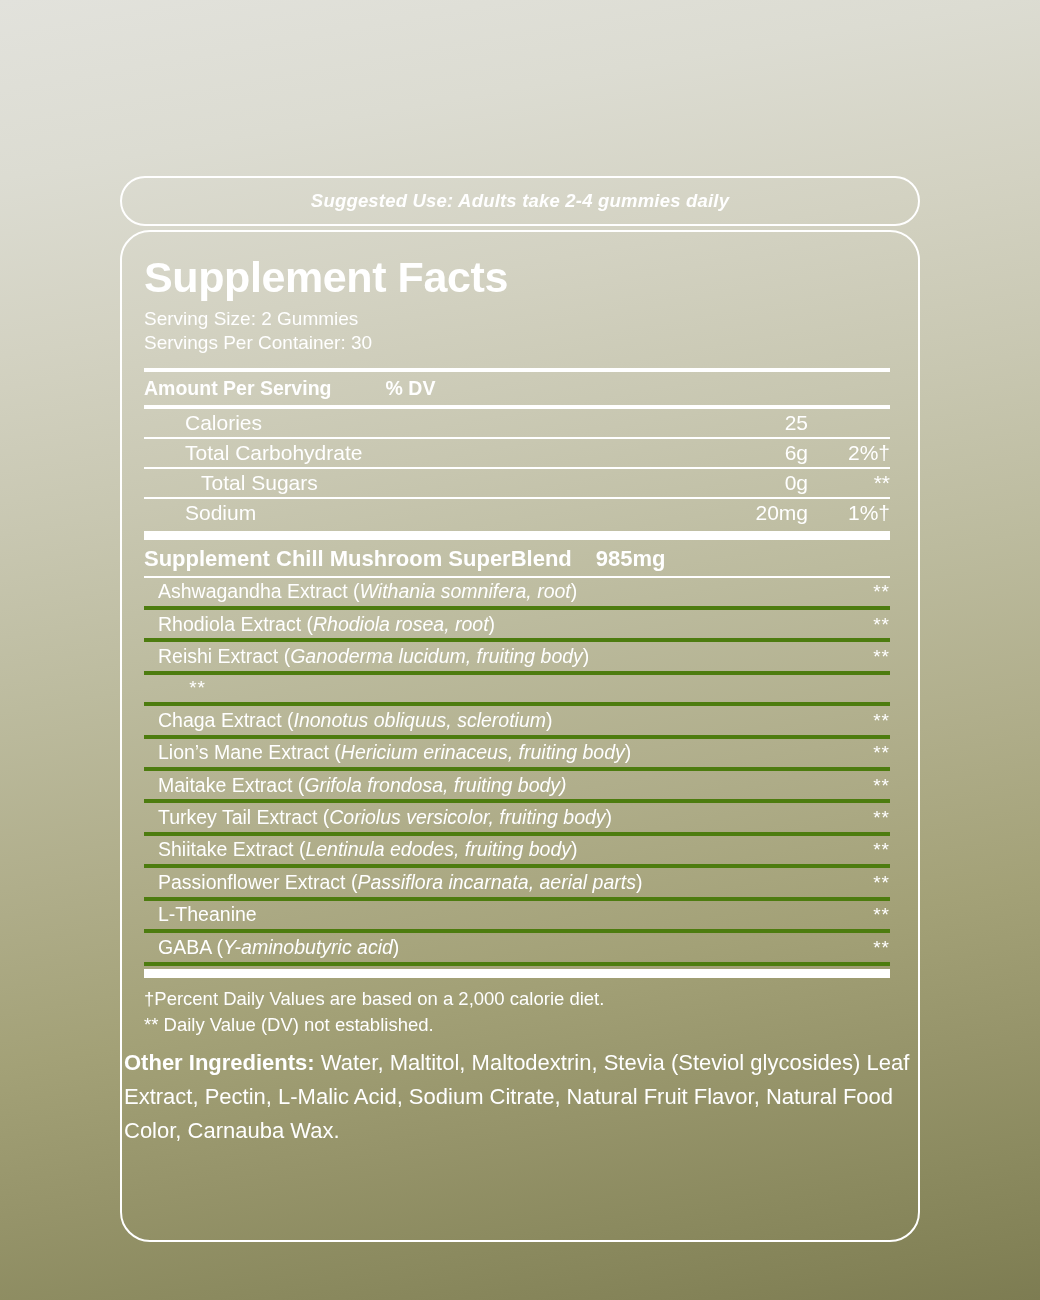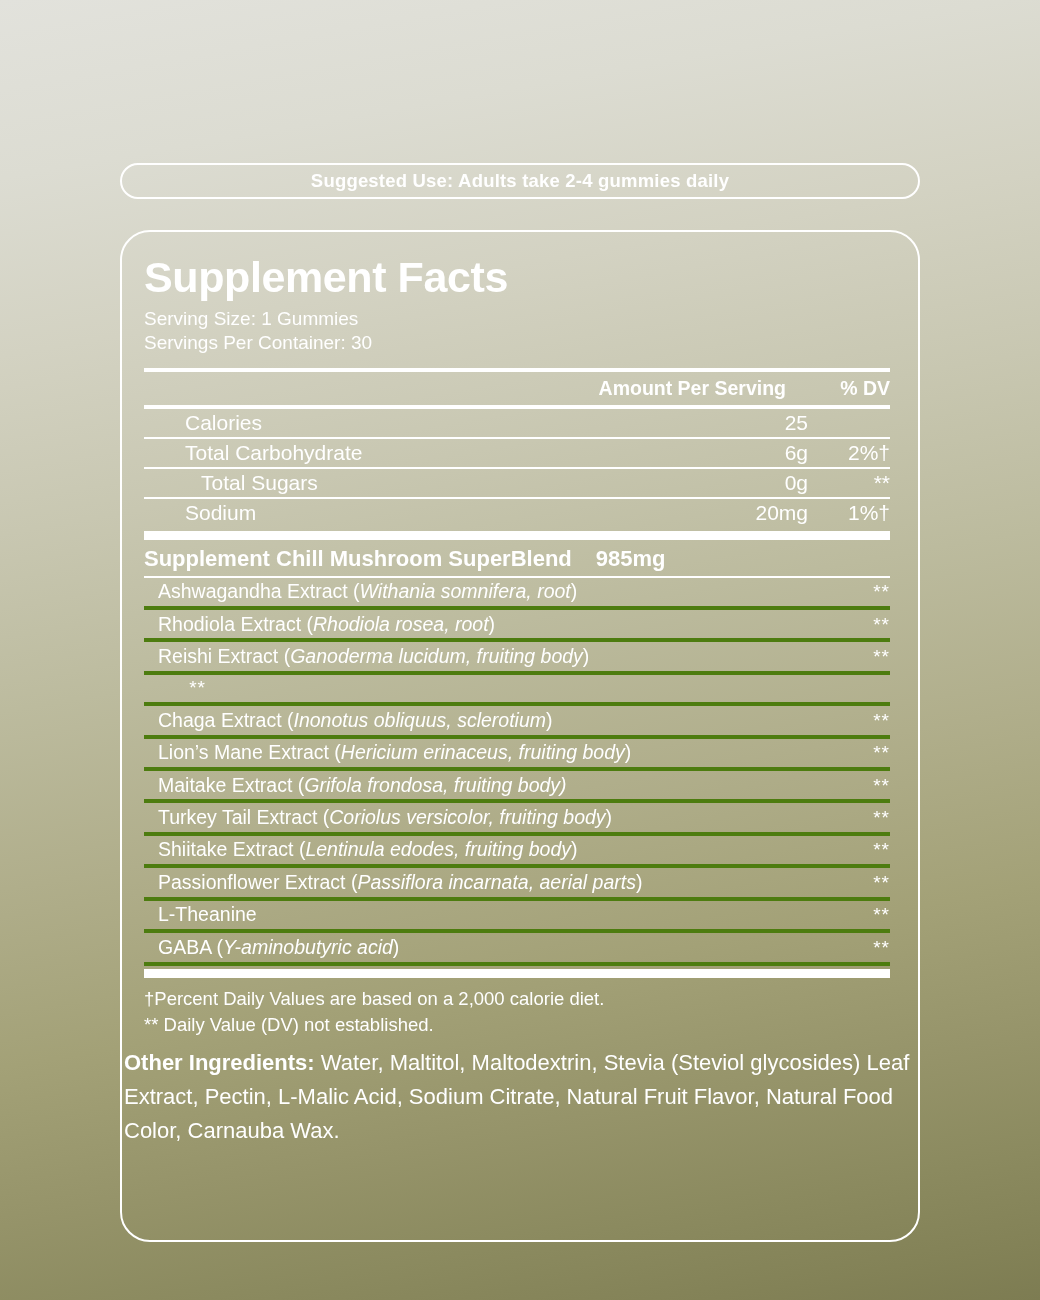--- a/index.html
+++ b/index.html
@@ -30,29 +30,30 @@
     position: relative;
     width: 1040px;
     height: 1300px;
     box-sizing: border-box;
   }
 
   
   .suggested-pill {
     position: absolute;
     left: 120px;
-    top: 163px;
+    top: 176px;
     width: 800px;
-    height: 36px;
+    height: 50px;
     border: 2px solid #ffffff;
     border-radius: 26px;
     display: flex;
     align-items: center;
     justify-content: center;
     box-sizing: border-box;
+    font-style: italic;
   }
   .suggested-pill .txt {
     font-size: 18.5px;
     font-weight: bold;
     letter-spacing: 0.2px;
     color: #ffffff;
     white-space: nowrap;
   }
 
   
@@ -86,21 +87,21 @@
     background: #ffffff;
   }
   .rule-thick {
     height: 9px;
     background: #ffffff;
   }
 
   
   .hdr-row {
     display: flex;
-    justify-content: flex-end;
+    justify-content: flex-start;
     align-items: baseline;
     font-weight: bold;
     font-size: 19.5px;
     padding: 5px 0 5px 0;
   }
   .hdr-row .aps { margin-right: 36px; }
   .hdr-row .dv { width: 68px; text-align: right; }
 
   
   .nrow {
@@ -177,21 +178,21 @@
 <div class="page">
 
   <div class="suggested-pill">
     <span class="txt">Suggested Use: Adults take 2-4 gummies daily</span>
   </div>
 
   <div class="facts-panel">
 
     <div class="facts-title">Supplement Facts</div>
 
-    <div class="serving-line">Serving Size: 1 Gummies</div>
+    <div class="serving-line">Serving Size: 2 Gummies</div>
     <div class="serving-line">Servings Per Container: 30</div>
 
     <div class="rule-med" style="margin-top:12px;"></div>
 
     <div class="hdr-row">
       <span class="aps">Amount Per Serving</span>
       <span class="dv">% DV</span>
     </div>
 
     <div class="rule-med"></div>

